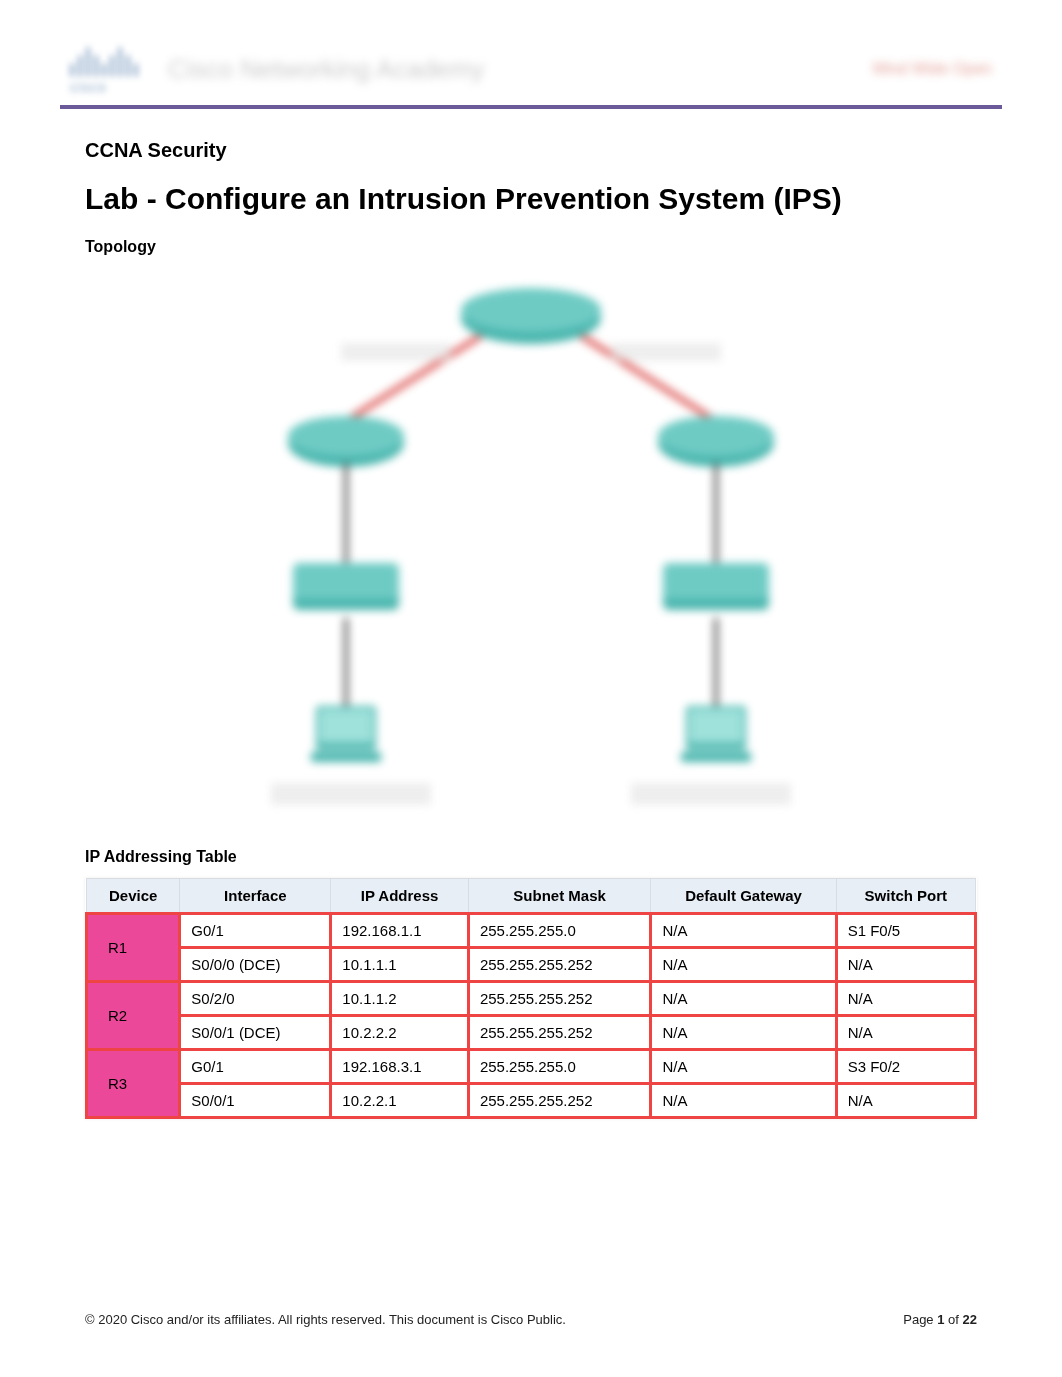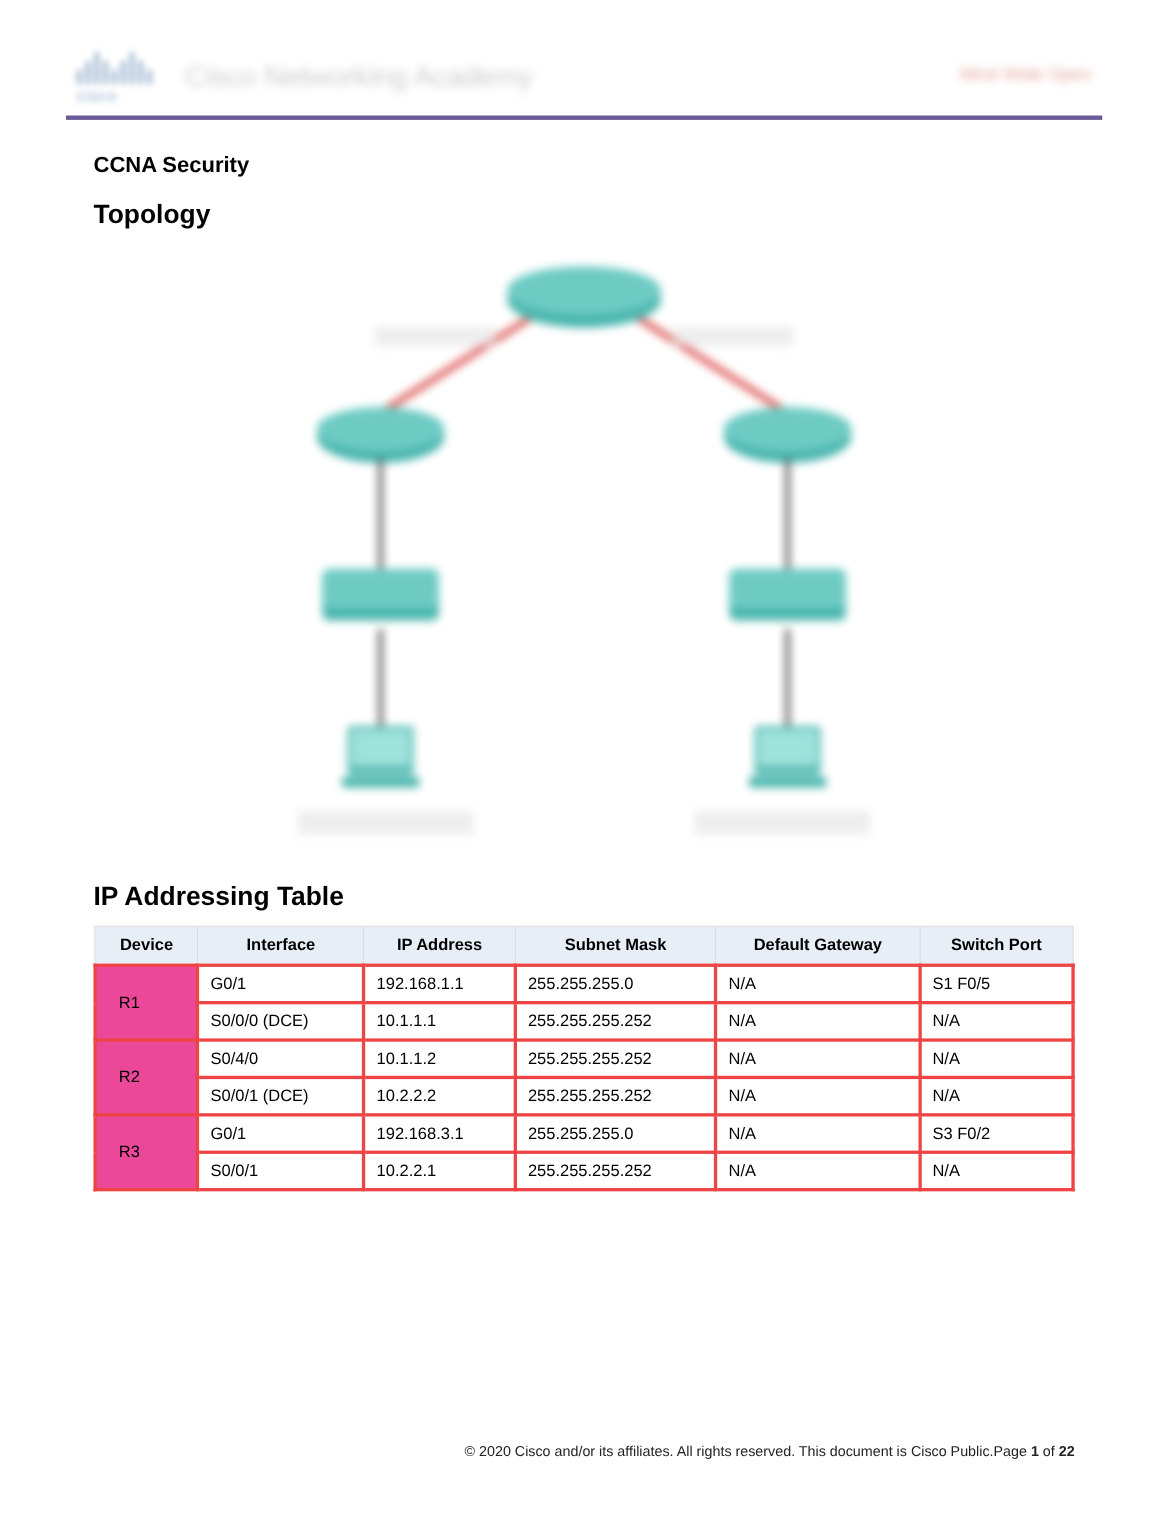--- a/index.html
+++ b/index.html
@@ -81,21 +81,21 @@
     font-size: 20px;
     margin: 10px 0 20px 0;
   }
   .title {
     font-weight: bold;
     font-size: 30px;
     margin: 0 0 22px 0;
   }
   .section-h {
     font-weight: bold;
-    font-size: 24px;
+    font-size: 16px;
     margin: 8px 0 12px 0;
   }
   .topology {
     width: 100%;
     display: flex;
     justify-content: center;
     margin: 10px 0 20px 0;
   }
   .topo-svg {
     filter: blur(4px);
@@ -127,21 +127,21 @@
     padding-left: 20px;
     vertical-align: middle;
     background: #ec4899;
   }
   .footer {
     position: absolute;
     bottom: 50px;
     left: 85px;
     right: 85px;
     display: flex;
-    justify-content: flex-end;
+    justify-content: space-between;
     font-size: 13px;
     color: #222;
   }
   .footer .pg b { font-weight: bold; }
 </style>
 </head>
 <body>
 
 <div class="page">
 
@@ -161,20 +161,21 @@
         </div>
         <div class="cisco-word">cisco</div>
       </div>
       <div class="academy">Cisco Networking Academy</div>
     </div>
     <div class="mindwide">Mind Wide Open</div>
   </div>
 
   <div class="content">
     <div class="course">CCNA Security</div>
+    <div class="title">Lab - Configure an Intrusion Prevention System (IPS)</div>
 
     <div class="section-h">Topology</div>
 
     <div class="topology">
       <svg class="topo-svg" width="620" height="560" viewBox="0 0 620 560">
 
         <line x1="130" y1="150" x2="280" y2="55" stroke="#d94542" stroke-width="6"></line>
         <line x1="490" y1="150" x2="340" y2="55" stroke="#d94542" stroke-width="6"></line>
 
         <ellipse cx="310" cy="50" rx="70" ry="26" fill="#2aa9a0"></ellipse>
@@ -237,21 +238,21 @@
         </tr>
         <tr>
           <td>S0/0/0 (DCE)</td>
           <td>10.1.1.1</td>
           <td>255.255.255.252</td>
           <td>N/A</td>
           <td>N/A</td>
         </tr>
         <tr>
           <td class="device" rowspan="2">R2</td>
-          <td>S0/4/0</td>
+          <td>S0/2/0</td>
           <td>10.1.1.2</td>
           <td>255.255.255.252</td>
           <td>N/A</td>
           <td>N/A</td>
         </tr>
         <tr>
           <td>S0/0/1 (DCE)</td>
           <td>10.2.2.2</td>
           <td>255.255.255.252</td>
           <td>N/A</td>

